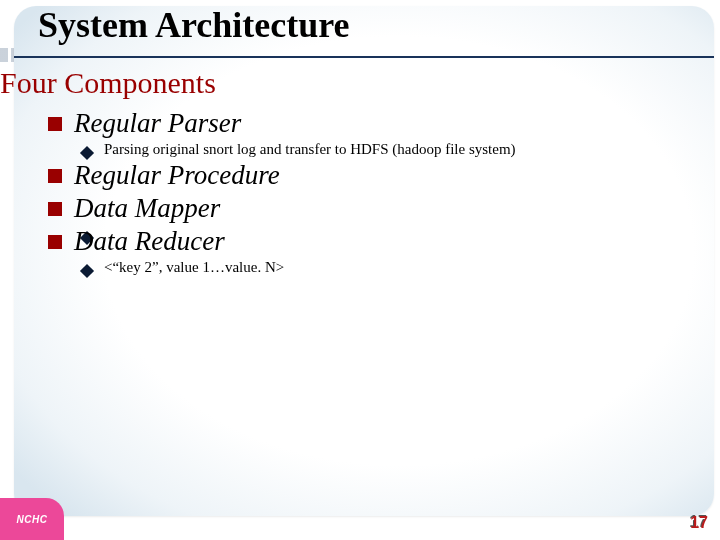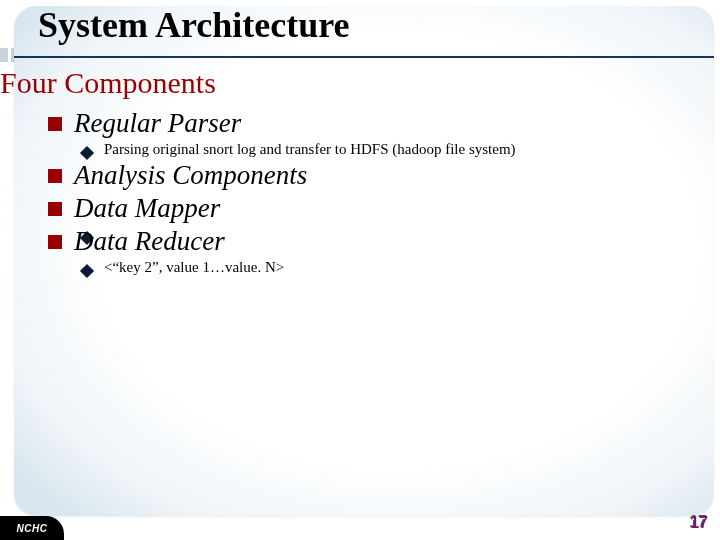--- a/index.html
+++ b/index.html
@@ -105,43 +105,43 @@
       #2b4a6e 66% 80%, #fff 80% 84%,
       #2b4a6e 84% 100%);
     opacity: 0.25;
     z-index: 0;
   }
   .footer-logo {
     position: absolute;
     left: 0;
     bottom: 0;
     width: 64px;
-    height: 24px;
+    height: 42px;
     border-top-right-radius: 18px;
-    background: #000000;
+    background: #ec4899;
     display: flex;
     align-items: center;
     justify-content: center;
   }
   .footer-logo span {
     font-family: Arial, sans-serif;
     font-size: 10px;
     color: #fff;
     font-style: italic;
     font-weight: bold;
     letter-spacing: 0.5px;
   }
   .pagenum {
     position: absolute;
     right: 12px;
     bottom: 8px;
     font-family: Arial, sans-serif;
     font-size: 16px;
     font-weight: bold;
-    color: #701a75;
+    color: #b91c1c;
     text-shadow: 1px 1px 0 #fff, -1px -1px 0 #555;
   }
 </style>
 </head>
 <body>
 
 <div class="watermark-strip"></div>
 <div class="slide-card"></div>
 
 <div class="title">System Architecture</div>
@@ -154,21 +154,21 @@
     <span class="bullet1"></span>
     <span>Regular Parser</span>
   </div>
   <div class="item level2">
     <span class="bullet2"></span>
     <span>Parsing original snort log and transfer to HDFS (hadoop file system)</span>
   </div>
 
   <div class="item level1">
     <span class="bullet1"></span>
-    <span>Analysis Components</span>
+    <span>Regular Procedure</span>
   </div>
 
   <div class="item level1">
     <span class="bullet1"></span>
     <span>Data Mapper</span>
   </div>
   <div class="item level2">
     <span class="bullet2"></span>
   </div>
 

